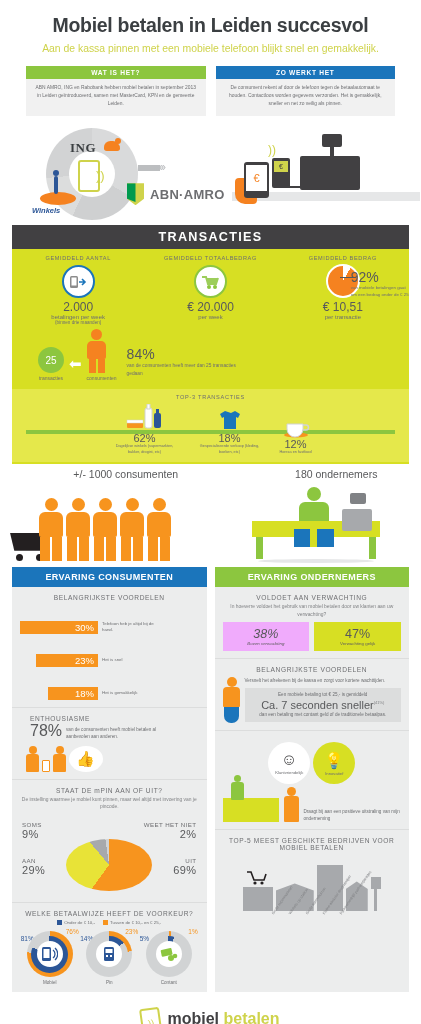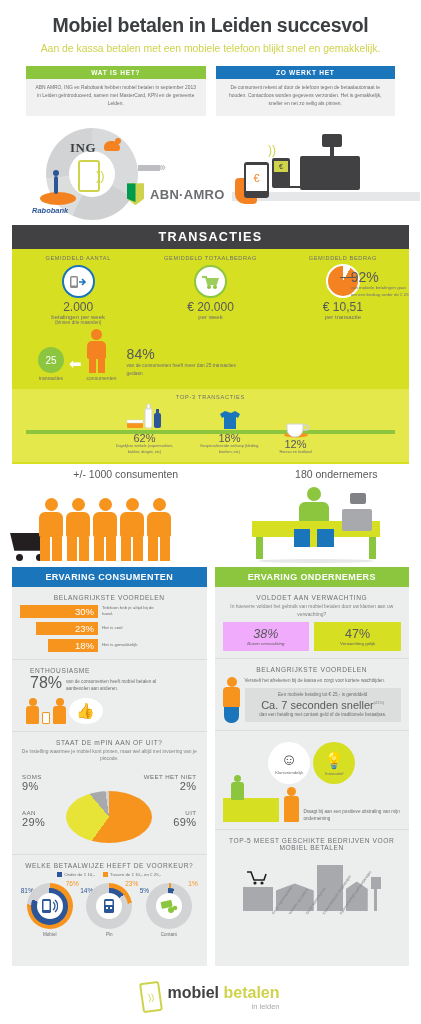--- a/index.html
+++ b/index.html
@@ -122,21 +122,21 @@
   .cols{display:flex;gap:8px;padding:6px 12px 0;}
   .col{flex:1;background:#eceded;}
   .col-hd{color:#fff;font-size:9px;font-weight:bold;text-align:center;padding:5px 0;letter-spacing:.4px;}
   .hdc-blue{background:#1b75bb;}
   .hdc-green{background:#8cc63f;}
   .sect{padding:7px 8px;border-bottom:1px solid #dcdddd;}
   .sect:last-child{border-bottom:none;}
   .sect-t{text-align:center;font-size:6.6px;letter-spacing:.6px;color:#6d6e71;}
   .sect-q{text-align:center;font-size:4.9px;line-height:1.6;color:#808285;margin-top:2px;}
 
-  .barline{display:flex;align-items:center;margin-top:4px;}
+  .barline{display:flex;align-items:center;margin-top:20px;}
   .bar{background:#f7941e;color:#fff;text-align:right;font-size:9.5px;padding:1px 4px 1px 0;color:#fff;}
   .barlbl{font-size:4.4px;line-height:1.5;color:#6d6e71;margin-left:4px;max-width:58px;}
 
   .enth-row{display:flex;align-items:center;}
   .enth-n{font-size:16px;color:#58595b;line-height:1;}
   .enth-t{font-size:4.6px;line-height:1.6;color:#6d6e71;margin-left:4px;margin-top:4px;max-width:105px;}
   .enth-ic{display:flex;align-items:flex-end;gap:3px;margin-top:5px;padding-left:6px;}
   .mini-p{width:13px;}
   .mini-p .hd{width:8px;height:8px;border-radius:50%;background:#f7941e;margin:0 auto;}
   .mini-p .bd{width:13px;height:18px;background:#f7941e;border-radius:3px 3px 1px 1px;}
@@ -207,40 +207,40 @@
   .f-tx1{font-size:16px;font-weight:bold;color:#414042;}
   .f-tx2{font-size:16px;font-weight:bold;color:#cfd34b;}
   .f-tx3{font-size:7.5px;color:#a7a9ac;}
 </style>
 </head>
 <body>
 
 <div class="page">
 
   <div class="hdr-title">Mobiel betalen in Leiden succesvol</div>
-  <div class="hdr-sub">Aan de kassa betalen met een mobiele telefoon blijkt snel en gemakkelijk.</div>
+  <div class="hdr-sub">Aan de kassa pinnen met een mobiele telefoon blijkt snel en gemakkelijk.</div>
 
   <div class="boxrow">
     <div class="infobox">
       <div class="infobox-hd hd-green">WAT IS HET?</div>
       <div class="infobox-tx">ABN AMRO, ING en Rabobank hebben mobiel betalen in september 2013 in Leiden geïntroduceerd, samen met MasterCard, KPN en de gemeente Leiden.</div>
     </div>
     <div class="infobox">
       <div class="infobox-hd hd-blue">ZO WERKT HET</div>
       <div class="infobox-tx">De consument rekent af door de telefoon tegen de betaalautomaat te houden. Contactloos worden gegevens verzonden. Het is gemakkelijk, sneller en net zo veilig als pinnen.</div>
     </div>
   </div>
 
   <div class="diagram">
     <div class="donut"></div>
     <div class="ing">ING</div>
     <div class="ing-lion"></div>
     <div class="rabo-ell"></div>
     <div class="rabo-fig"></div>
-    <div class="rabo-tx">Rabobank</div>
+    <div class="rabo-tx">Winkels</div>
     <div class="phone-ic"></div>
     <div class="wave">))</div>
     <div class="abn-sq"></div>
     <div class="abn-tx">ABN·AMRO</div>
     <div class="arrow-stem"></div>
     <div class="arrows">››››››</div>
     <div class="floor"></div>
     <div class="reg-screen"></div>
     <div class="reg-neck"></div>
     <div class="reg-body"></div>

